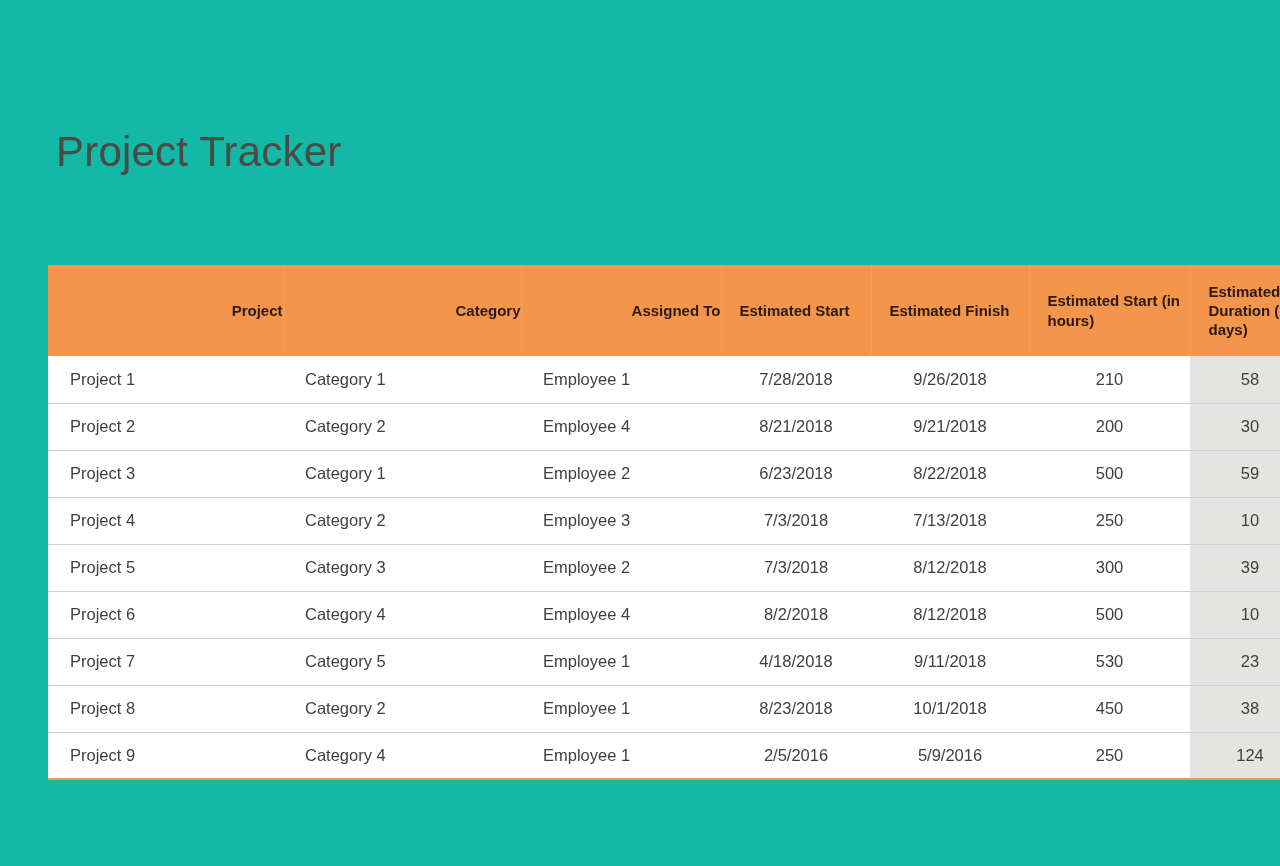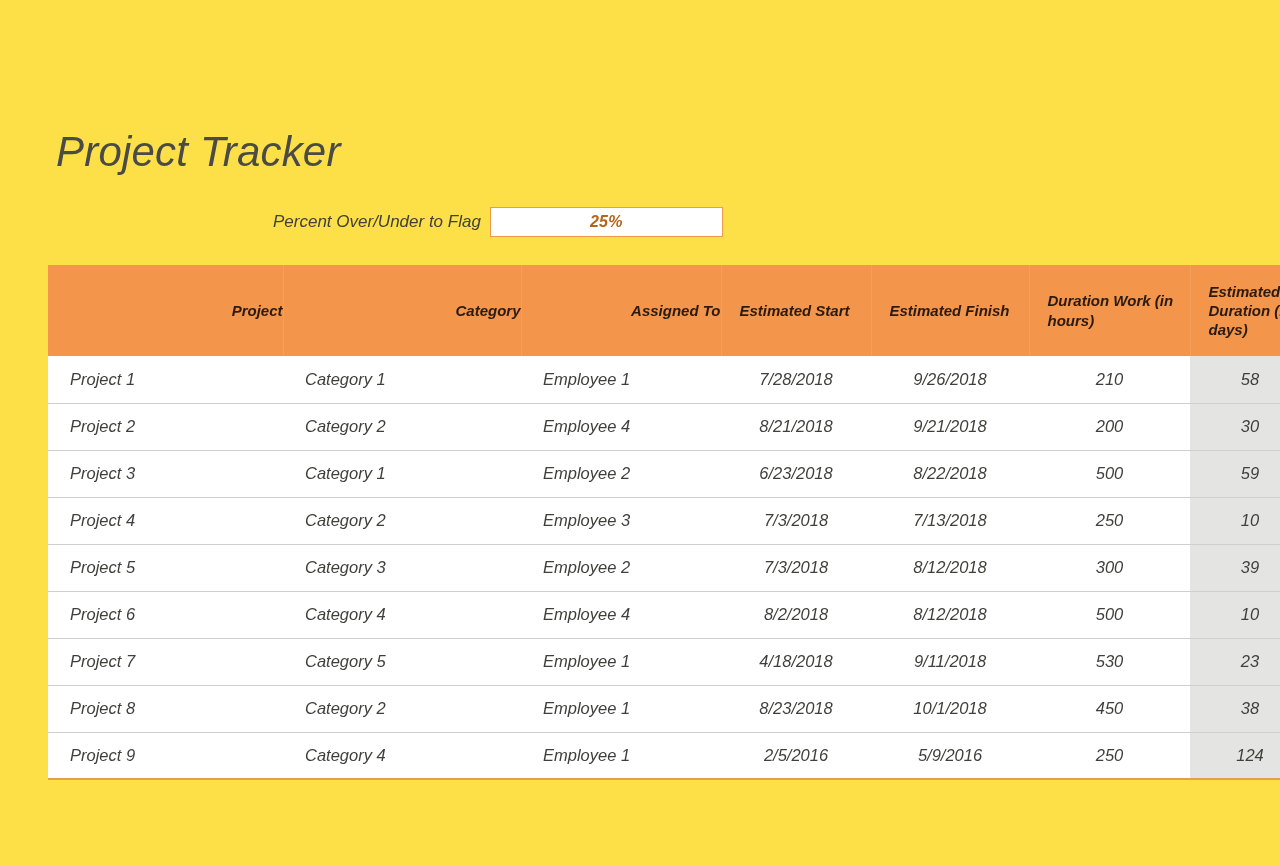--- a/index.html
+++ b/index.html
@@ -14,22 +14,21 @@
     font-family: "Liberation Sans", sans-serif;
     color: #3f3f3b;
     overflow: hidden;
     position: relative;
   }
 
   .page {
     position: relative;
     width: 1280px;
     height: 866px;
-    background: #fde047;
-    font-style: italic;
+    background: #14b8a6;
   }
 
   
   .page-title {
     position: absolute;
     left: 56px;
     top: 130px;
     font-size: 42px;
     font-weight: 300;
     letter-spacing: 0.2px;
@@ -136,43 +135,39 @@
     border-bottom: 2px solid #eb9a4e;
   }
 </style>
 </head>
 <body>
 
 <div class="page">
 
   <h1 class="page-title">Project Tracker</h1>
 
-  <div class="flag-row">
-    <span class="flag-label">Percent Over/Under to Flag</span>
-    <div class="flag-input" title="25%">25%</div>
-  </div>
 
   <table class="tracker-table">
     <colgroup>
       <col class="c-project">
       <col class="c-category">
       <col class="c-assigned">
       <col class="c-start">
       <col class="c-finish">
       <col class="c-work">
       <col class="c-duration">
     </colgroup>
     <thead>
       <tr>
         <th>Project</th>
         <th>Category</th>
         <th>Assigned To</th>
         <th class="num">Estimated Start</th>
         <th class="num">Estimated Finish</th>
-        <th class="num">Duration Work (in hours)</th>
+        <th class="num">Estimated Start (in hours)</th>
         <th class="num">Estimated Duration (in days)</th>
       </tr>
     </thead>
     <tbody id="table-body">
         <tr>
           <td>Project 1</td>
           <td>Category 1</td>
           <td>Employee 1</td>
           <td class="num">7/28/2018</td>
           <td class="num">9/26/2018</td>

